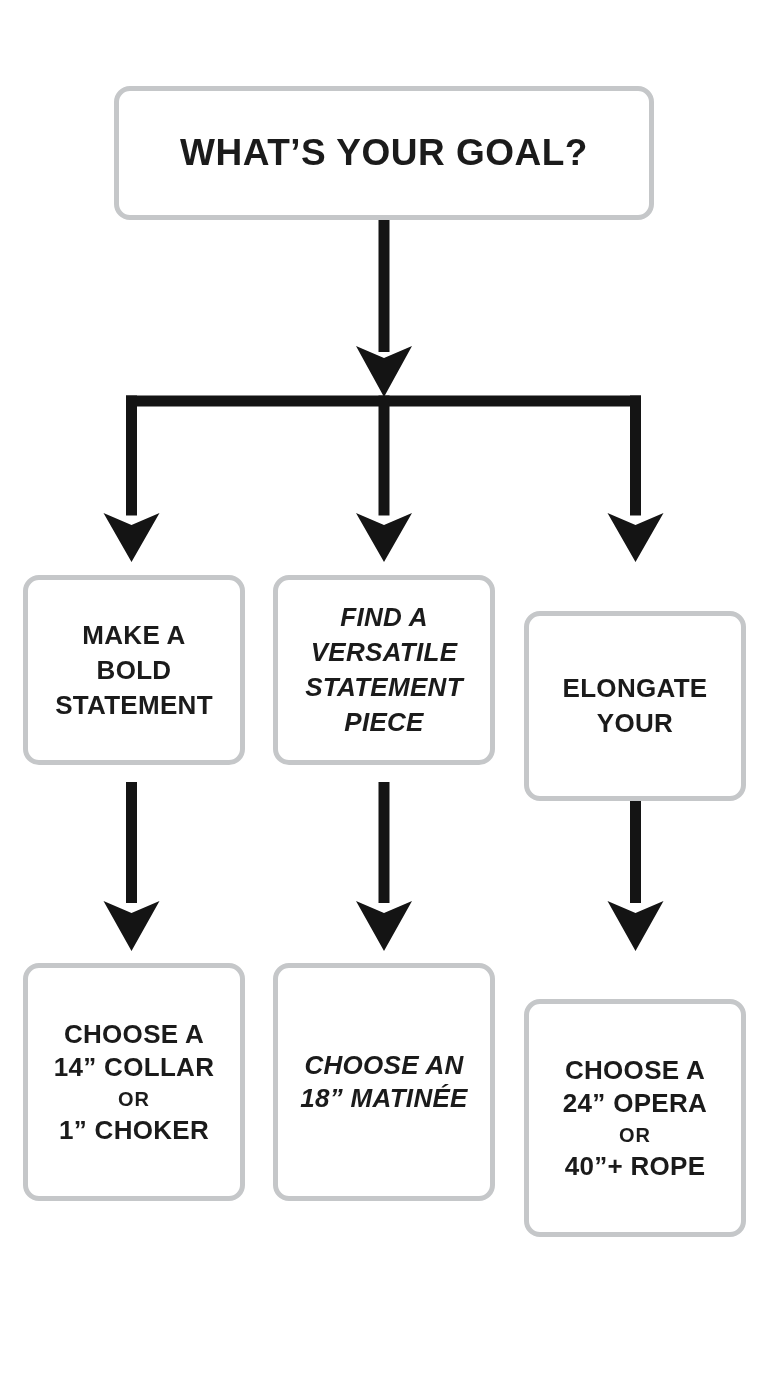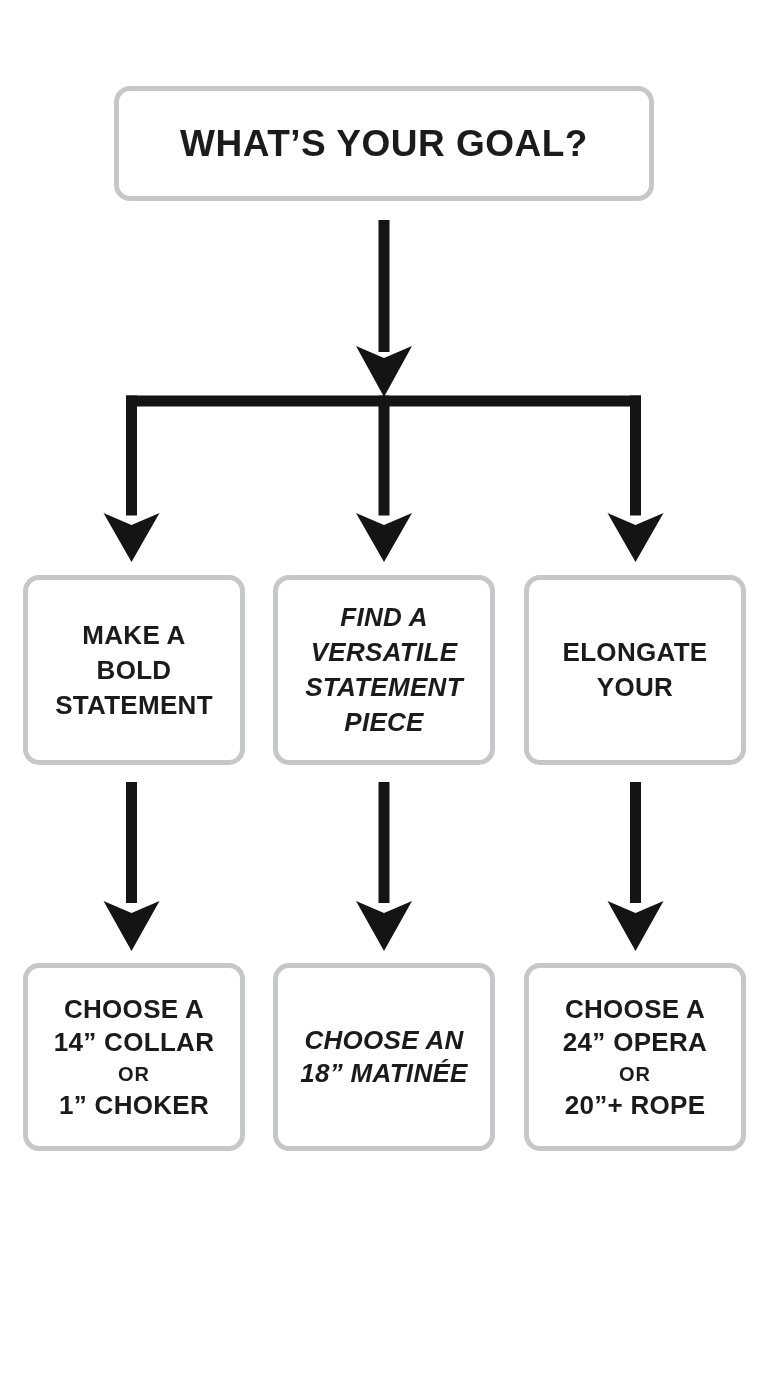--- a/index.html
+++ b/index.html
@@ -37,41 +37,41 @@
     display: flex;
     flex-direction: column;
     align-items: center;
     justify-content: center;
     text-align: center;
     color: var(--text);
     font-weight: 700;
   }
   .node-goal {
     left: 114px; top: 86px;
-    width: 540px; height: 115px;
+    width: 540px; height: 134px;
     font-size: 37px;
     letter-spacing: 0.5px;
   }
   .node-mid {
     top: 575px;
     width: 222px; height: 190px;
     font-size: 26px;
     line-height: 35px;
     letter-spacing: 0.3px;
   }
   .node-bottom {
     top: 963px;
-    width: 222px; height: 188px;
+    width: 222px; height: 238px;
     font-size: 26px;
     line-height: 33px;
     letter-spacing: 0.3px;
   }
   .col-left   { left: 23px; text-align: center;  }
   .col-middle { left: 273px; font-style: italic; }
-  .col-right  { left: 524px; }
+  .col-right  { left: 524px; margin-top: 36px; }
   .or-line {
     font-size: 20px;
     line-height: 30px;
     letter-spacing: 1px;
   }
 </style>
 </head>
 <body>
 
 <div class="canvas">
@@ -133,16 +133,16 @@
 
   <div class="node node-bottom col-middle">
     <div>CHOOSE AN</div>
     <div>18” MATINÉE</div>
   </div>
 
   <div class="node node-bottom col-right">
     <div>CHOOSE A</div>
     <div>24” OPERA</div>
     <div class="or-line">OR</div>
-    <div>20”+ ROPE</div>
+    <div>40”+ ROPE</div>
   </div>
 
 </div>
 
 </body></html>

